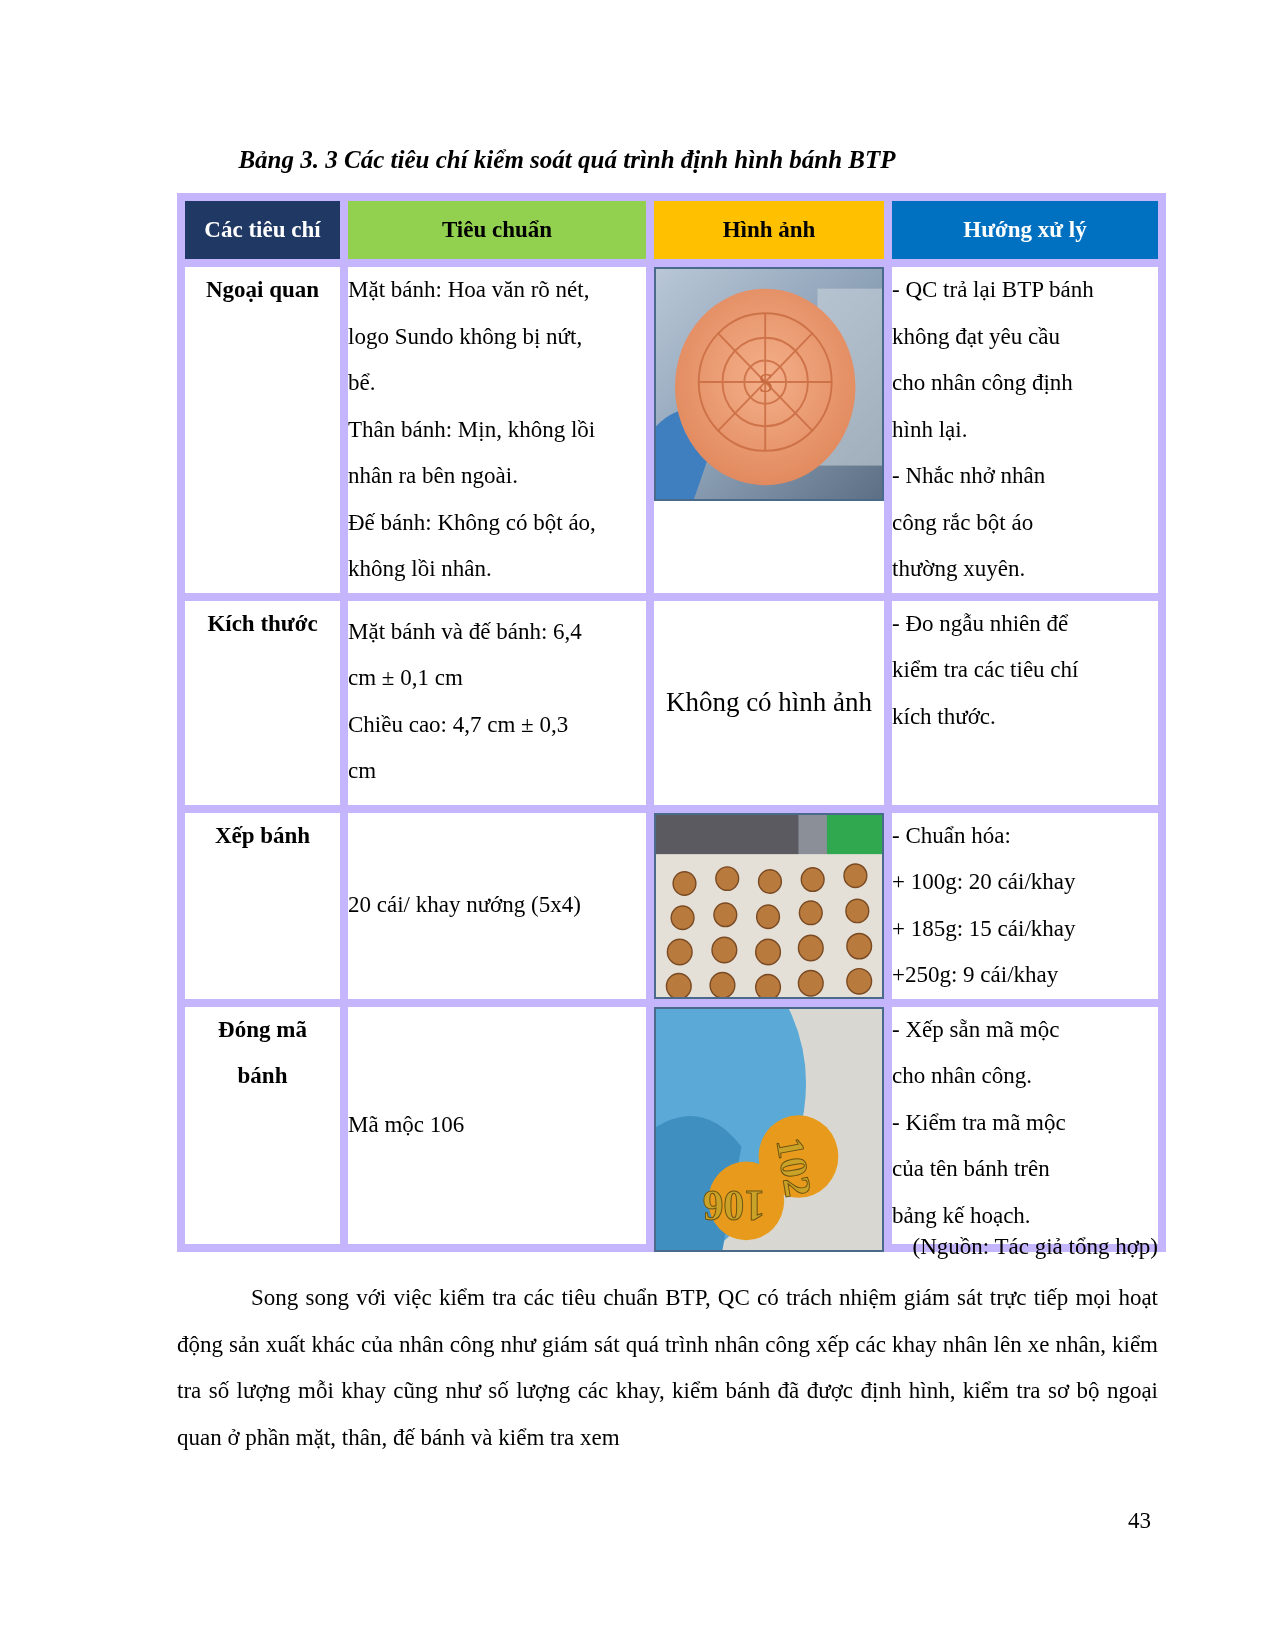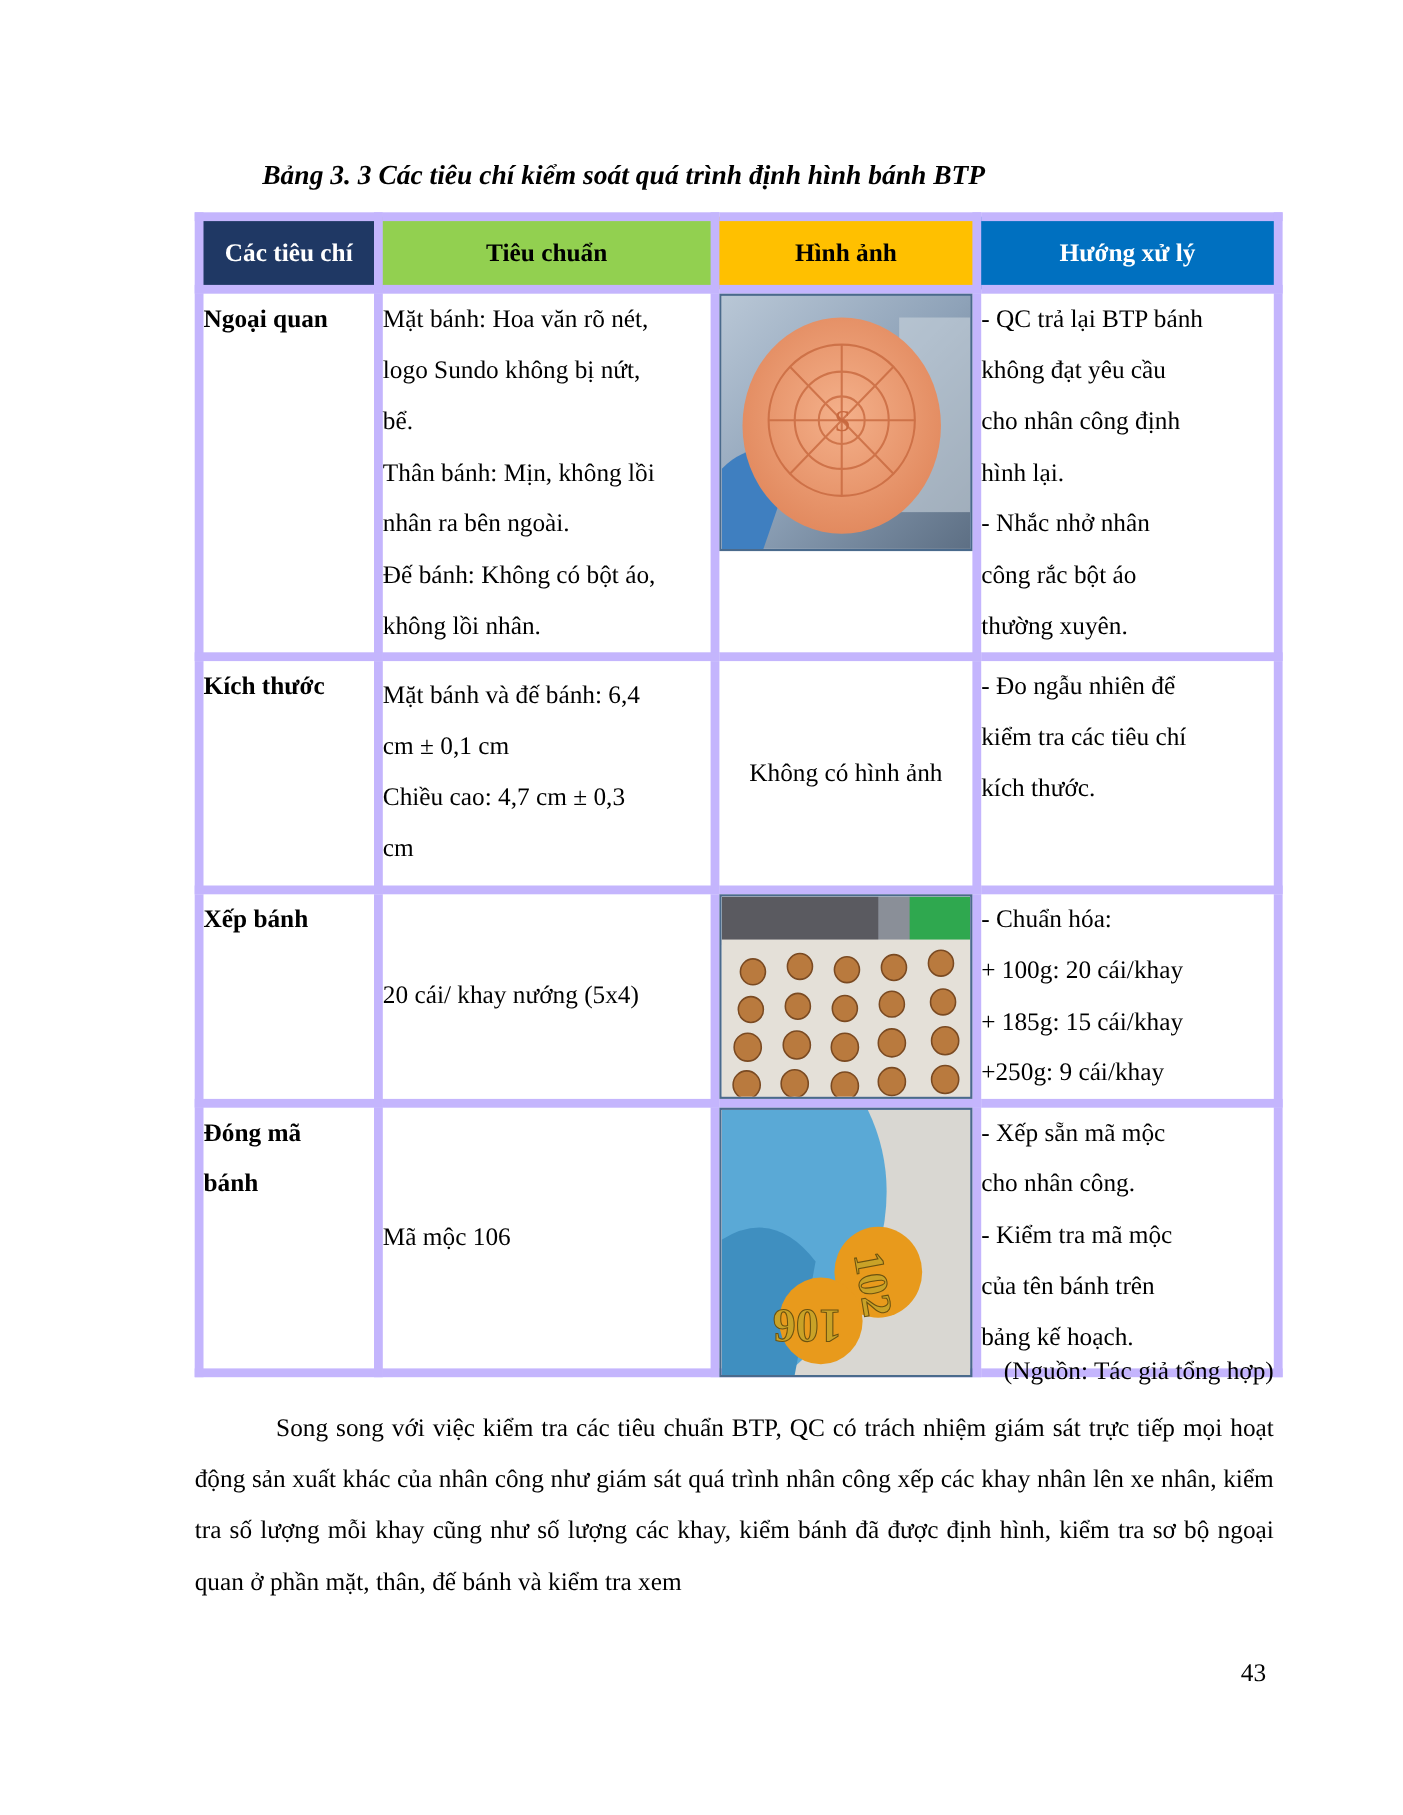--- a/index.html
+++ b/index.html
@@ -9,26 +9,26 @@
              font-size: 25px; font-weight: bold; font-style: italic; }
   table.criteria { position: absolute; left: 177px; top: 193px; width: 981px;
                    border-collapse: collapse; table-layout: fixed; }
   table.criteria td, table.criteria th { border: 8px solid #c4b5fd; padding: 0; vertical-align: top; }
   table.criteria th { height: 58px; font-size: 23px; font-weight: bold; text-align: center;
                       vertical-align: middle; }
   th.h-crit { background: #1f3864; color: #fff; }
   th.h-std { background: #92d050; color: #000; }
   th.h-img { background: #ffc000; color: #000; }
   th.h-act { background: #0070c0; color: #fff; }
-  td.crit { vertical-align: middle; font-weight: bold; font-size: 23px;
+  td.crit { text-align: center; vertical-align: middle; font-weight: bold; font-size: 23px;
             line-height: 46px; }
   td.std, td.act { font-size: 23px; line-height: 46.5px; padding: 2px 10px 0 10px; text-align: justify; }
   td.std.mid { vertical-align: middle; margin-left: 34px; }
   td.img { position: relative; }
-  td.img.none { vertical-align: middle; text-align: center; font-size: 23px; }
+  td.img.none { vertical-align: middle; text-align: center; font-size: 27px; }
   .photo { position: absolute; left: 0; top: 0; width: 100%; border: 2px solid #4a6a8c; box-sizing: border-box; overflow: hidden; }
   .line { display: block; }
   .source { position: absolute; top: 1234px; right: 117px; font-size: 23px; }
   .para { position: absolute; left: 177px; top: 1275px; width: 981px; font-size: 23px;
           line-height: 46.5px; text-align: justify; }
   .para span.indent { display: inline-block; width: 74px; }
   .pagenum { position: absolute; top: 1508px; left: 1128px; font-size: 23px; }
 </style>
 </head>
 <body>

